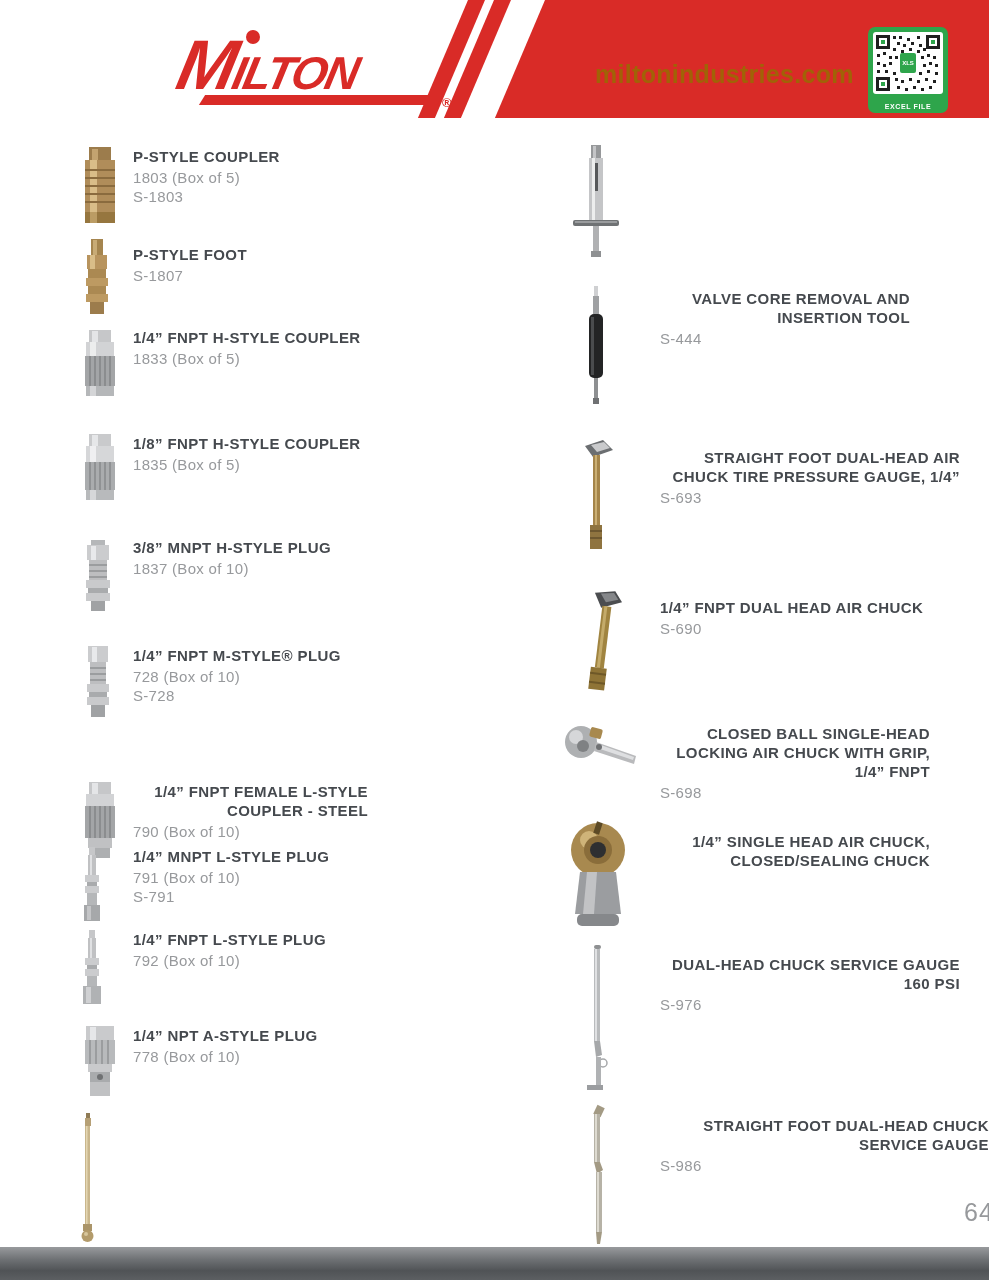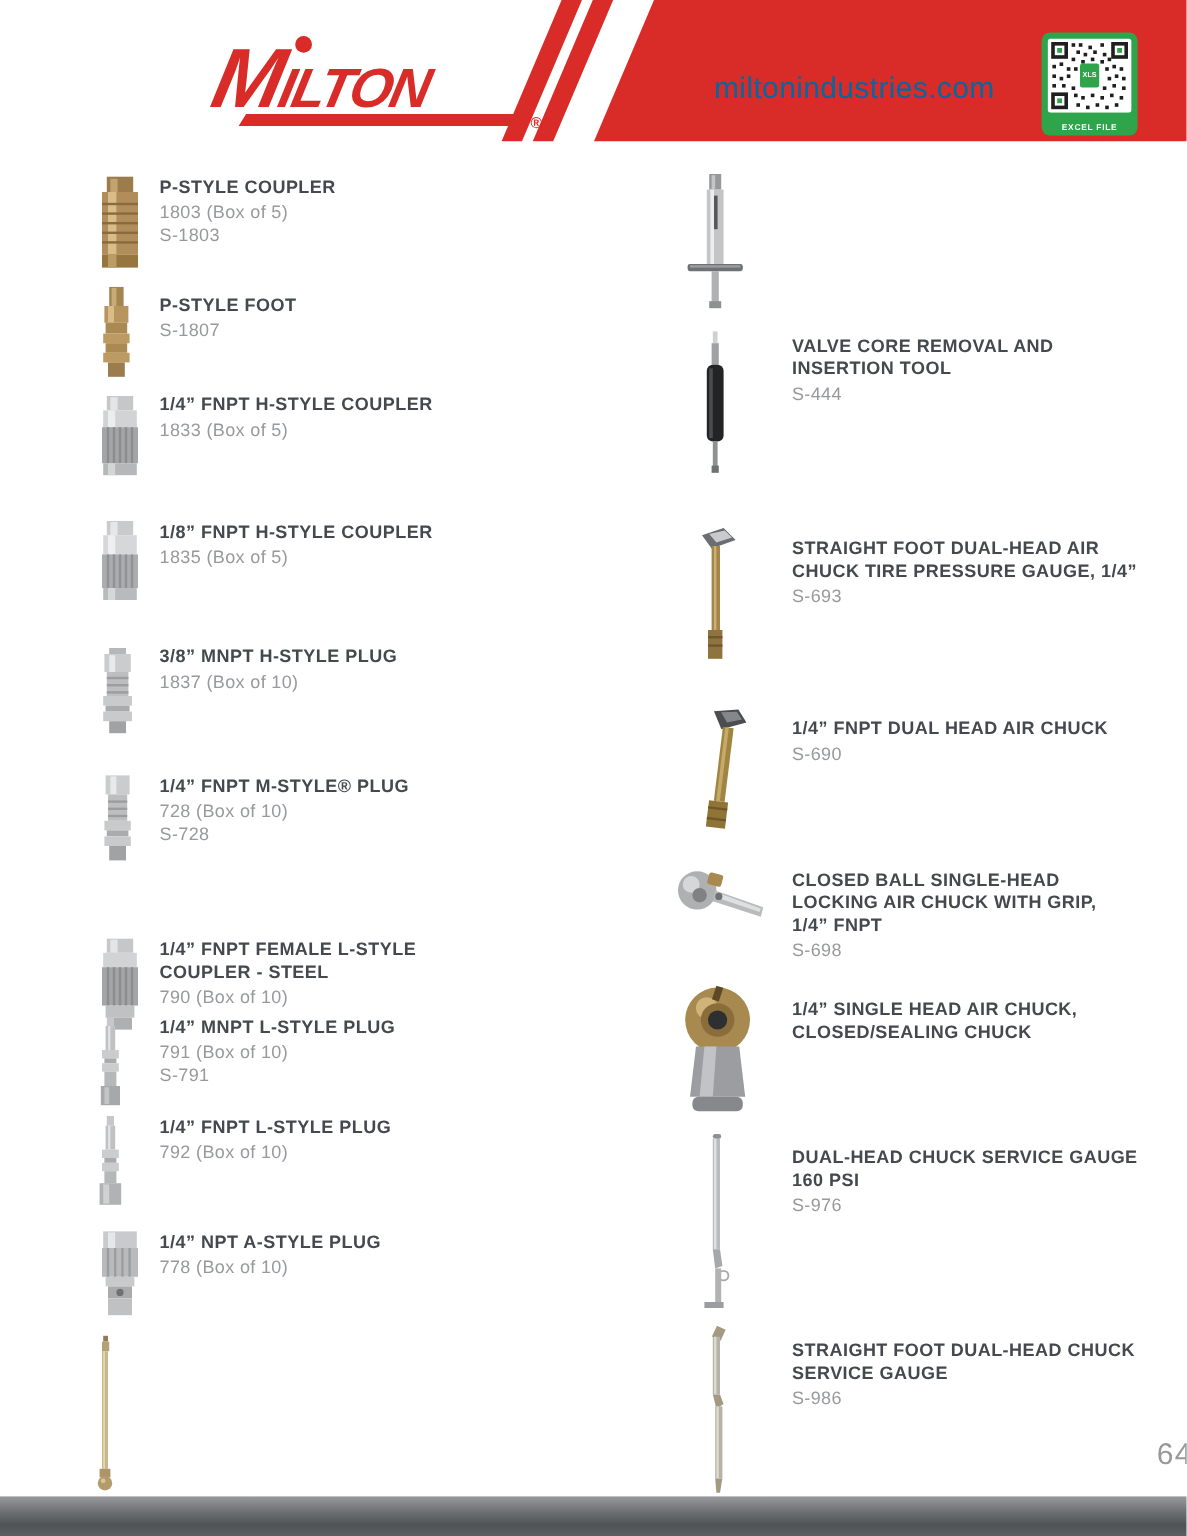--- a/index.html
+++ b/index.html
@@ -16,37 +16,37 @@
 
   .logo-wrap{position:absolute;left:150px;top:22px;width:280px;height:92px;}
   .logo-text{position:absolute;left:28px;top:0;font-style:italic;font-weight:bold;color:#d92b27;
              font-size:46px;line-height:86px;letter-spacing:-2px;transform:skewX(-12deg);}
   .logo-text::first-letter{font-size:70px;}
   .logo-dot{position:absolute;left:96px;top:8px;width:14px;height:14px;border-radius:50%;background:#d92b27;}
   .logo-underline{position:absolute;left:52px;bottom:9px;width:238px;height:10px;background:#d92b27;
                   transform:skewX(-32deg);}
   .logo-reg{position:absolute;left:292px;bottom:4px;font-size:13px;font-weight:bold;color:#d92b27;font-style:normal;}
 
-  .website{position:absolute;left:595px;top:60px;color:#0369a1;font-size:25px;font-weight:normal;letter-spacing:.3px;}
+  .website{position:absolute;left:595px;top:60px;color:#a16207;font-size:25px;font-weight:bold;letter-spacing:.3px;}
 
   .qr{position:absolute;left:868px;top:27px;width:80px;height:86px;background:#2ea54b;border-radius:7px;}
   .qr svg{position:absolute;left:5px;top:5px;}
   .qr-xls{position:absolute;left:32px;top:26px;width:16px;height:20px;display:flex;align-items:center;
           justify-content:center;font-size:6px;font-weight:bold;color:#fff;}
   .qr-label{position:absolute;bottom:3px;left:0;width:100%;text-align:center;font-size:7px;font-weight:bold;
             color:#fff;letter-spacing:.6px;}
 
   
   .item{position:absolute;display:flex;align-items:flex-start;}
   .item.l{left:78px;width:440px;}
   .item.l .slot{width:55px;flex:0 0 55px;}
   .item.r{left:555px;width:434px;}
   .item.r .slot{width:105px;flex:0 0 105px;}
   .slot{position:relative;}
-  .p-title{font-size:15px;font-weight:bold;color:#45494e;letter-spacing:.4px;line-height:19px;margin-bottom:2px;}
+  .p-title{font-size:15px;font-weight:bold;color:#45494e;letter-spacing:.4px;line-height:19px;margin-bottom:2px;text-align:right;}
   .p-sub{font-size:15px;color:#97999c;letter-spacing:.3px;line-height:19px;}
 
   
   .pagenum{position:absolute;left:928px;top:1198px;font-size:25px;color:#97999c;letter-spacing:1px;margin-left:36px;}
   .footer{position:absolute;left:0;bottom:0;width:989px;height:33px;
           background:linear-gradient(180deg,#989a9d 0%,#6e7174 38%,#505356 72%,#5c5f62 100%);}
 </style>
 </head>
 <body>
 
@@ -371,21 +371,21 @@
           <rect x="21" y="13" width="3" height="62" fill="#eceded"></rect>
           <rect x="24" y="18" width="3" height="28" fill="#56585a"></rect>
           <rect x="2" y="75" width="46" height="6" rx="2" fill="#6f7274"></rect>
           <rect x="4" y="76" width="42" height="2" fill="#9a9c9e"></rect>
           <rect x="22" y="81" width="6" height="28" fill="#b0b1b3"></rect>
           <rect x="20" y="106" width="10" height="6" fill="#8e9092"></rect>
         </svg>
     </div>
   </div>
 
-  <div class="item r" style="top:279px">
+  <div class="item r" style="top:289px">
     <div class="slot">
       <svg width="26" height="122" style="margin-top:-3px;margin-left:28px">
           <rect x="11" y="0" width="4" height="10" fill="#cfd0d2"></rect>
           <rect x="10" y="10" width="6" height="18" fill="#9fa1a3"></rect>
           <rect x="6" y="28" width="14" height="64" rx="5" fill="#232425"></rect>
           <rect x="8" y="31" width="3" height="58" fill="#4a4c4e"></rect>
           <rect x="11" y="92" width="4" height="22" fill="#8e9092"></rect>
           <rect x="10" y="112" width="6" height="6" fill="#6f7173"></rect>
         </svg>
     </div>

